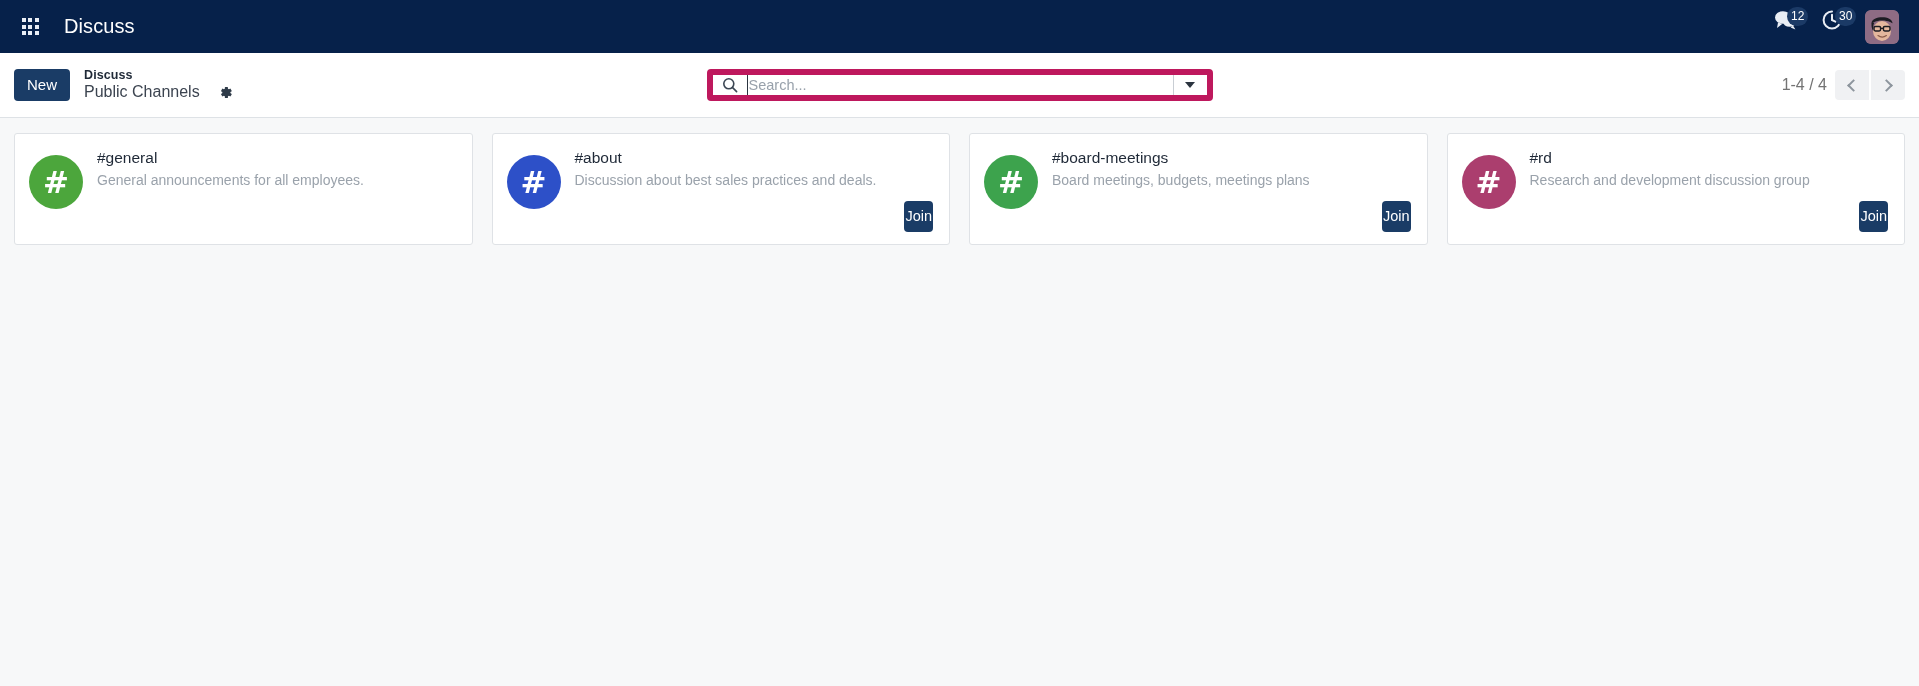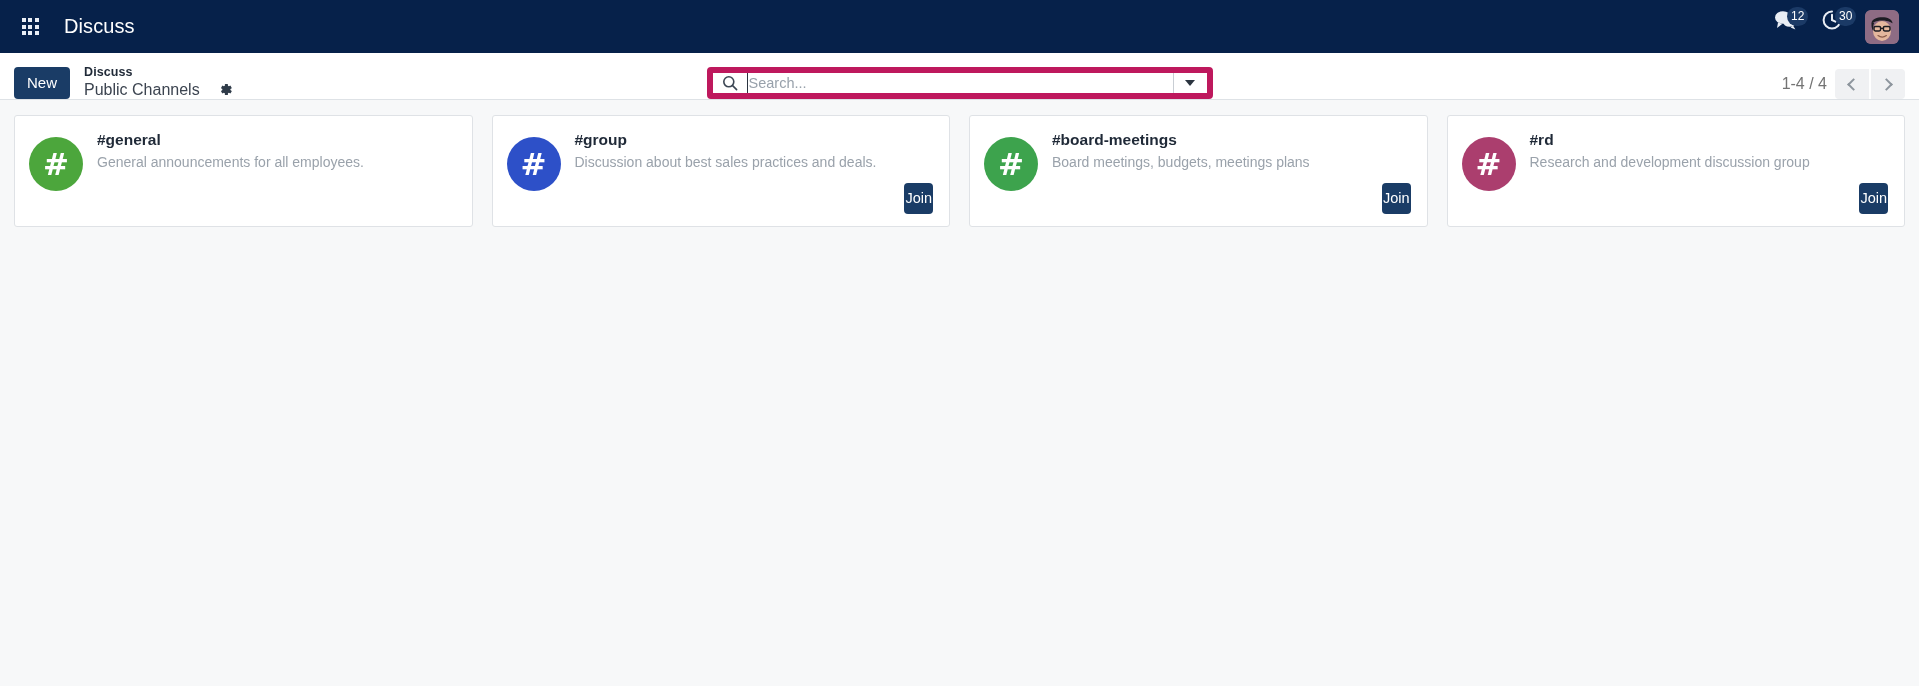--- a/index.html
+++ b/index.html
@@ -100,23 +100,23 @@
     cursor: pointer;
     position: relative;
     flex: none;
   }
   .avatar svg { display: block; }
 
   
   .control-panel {
     background: #ffffff;
     border-bottom: 1px solid #dee2e6;
-    height: 47px;
-    display: flex;
-    align-items: flex-end;
+    height: 65px;
+    display: flex;
+    align-items: center;
     padding: 0 14px;
     position: relative;
   }
 
   .btn-new {
     background: #1a3c66;
     color: #ffffff;
     border: none;
     border-radius: 4px;
     font-size: 15px;
@@ -281,21 +281,21 @@
   }
 
   .card-body {
     flex: 1 1 auto;
     min-width: 0;
     display: flex;
     flex-direction: column;
   }
   .channel-name {
     font-size: 15.5px;
-    font-weight: 700;
+    font-weight: 400;
     color: #1f2937;
     line-height: 1.35;
     margin-bottom: 2px;
   }
   .channel-desc {
     font-size: 14px;
     color: #9aa2ab;
     line-height: 1.38;
   }
   .card-actions {
@@ -429,21 +429,21 @@
           <div class="channel-name">#general</div>
           <div class="channel-desc">General announcements for all employees.</div>
           <div class="card-actions empty">
             <button class="btn-join">Join</button>
           </div>
         </div>
       </div>
       <div class="card">
         <div class="channel-avatar" style="background: rgb(45, 80, 200);">#</div>
         <div class="card-body">
-          <div class="channel-name">#group</div>
+          <div class="channel-name">#about</div>
           <div class="channel-desc">Discussion about best sales practices and deals.</div>
           <div class="card-actions">
             <button class="btn-join">Join</button>
           </div>
         </div>
       </div>
       <div class="card">
         <div class="channel-avatar" style="background: rgb(61, 163, 77);">#</div>
         <div class="card-body">
           <div class="channel-name">#board-meetings</div>

